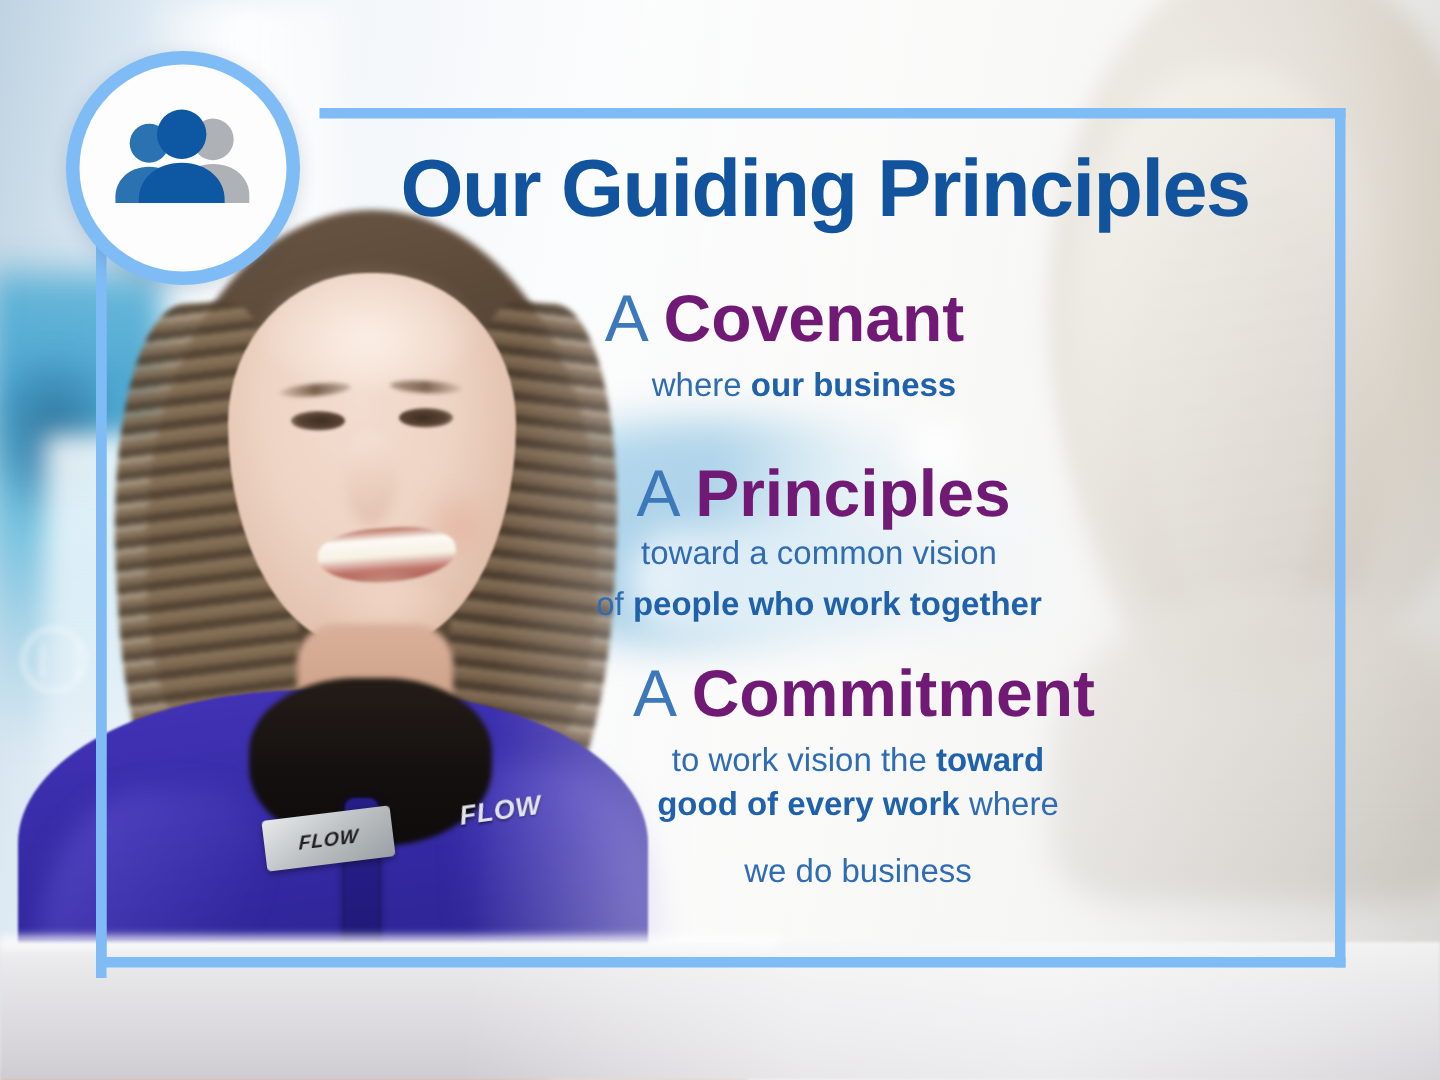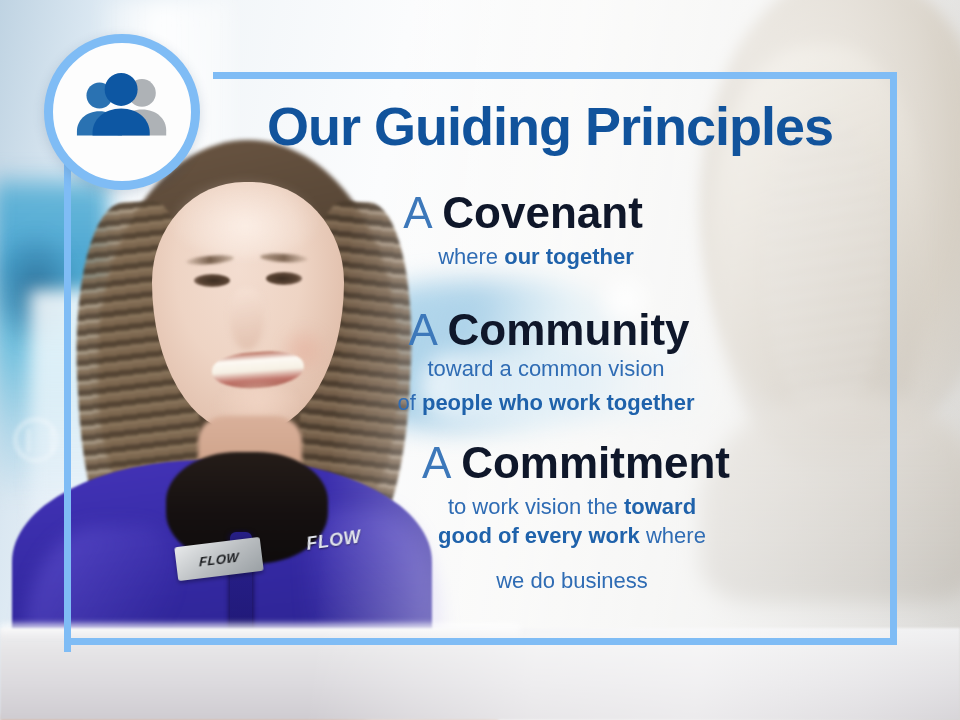--- a/index.html
+++ b/index.html
@@ -381,21 +381,21 @@
   .block{ position:absolute; width:700px; left:0; }
   .block-1{ top:118px; }
   .block-2{ top:235px; }
   .block-3{ top:368px; }
 
   .head{
     font-size:44px; line-height:1.06;
     white-space:nowrap;
   }
   .head .art{ font-weight:normal; color:#3d78ba; }
-  .head .word{ font-weight:bold; color:#0f172a; }
+  .head .word{ font-weight:bold; color:#701a75; }
 
   .sub{
     font-size:22px; line-height:1.32; font-weight:normal;
     color:#2f6cb4; margin-top:5px;
   }
   .sub b{ font-weight:bold; color:#1f62ab; }
 
   .p1-line{ padding-right:28px; }
   .p2-line{ padding-right:8px; }
   .p3-line{ padding-left:44px; padding-right:0; }
@@ -483,28 +483,28 @@
   <div class="content">
 
     <div class="title">Our Guiding Principles</div>
 
     <div class="block block-1">
       <div class="head p1-head">
         <span class="art">A</span>
         <span class="word">Covenant</span>
       </div>
       <div class="sub p1-line">
-        <span>where </span><b>our together</b><span></span>
+        <span>where </span><b>our business</b><span></span>
       </div>
     </div>
 
     <div class="block block-2">
       <div class="head p2-head">
         <span class="art">A</span>
-        <span class="word">Community</span>
+        <span class="word">Principles</span>
       </div>
       <div class="sub p2-line" style="margin-top:0">
         <span>toward a common vision</span><b></b><span></span>
       </div>
       <div class="sub p2-line">
         <span>of </span><b>people who work together</b><span></span>
       </div>
     </div>
 
     <div class="block block-3">

